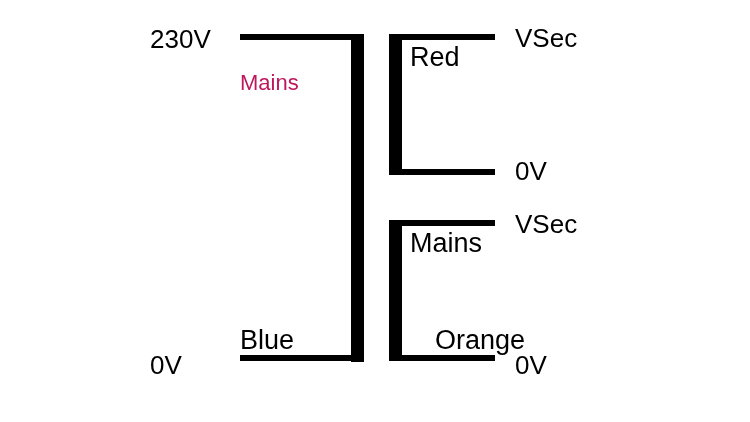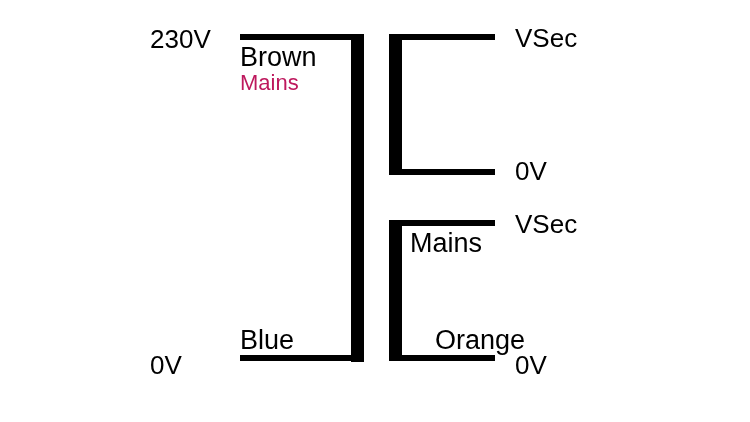--- a/index.html
+++ b/index.html
@@ -50,36 +50,36 @@
 </style>
 </head>
 <body>
 
 <div id="diagram">
 
   <div class="label terminal" style="left:150px; top:24px;">230V</div>
 
   <div class="wire" style="left:240px; top:34px; width:124px; height:6px;"></div>
 
-  <div class="label" style="left:240px; top:42px;">Brown</div>
 
   <div class="label ghost" style="left:240px; top:68px;">Mains</div>
 
   <div class="core-bar" style="left:351px; top:34px; width:13px; height:328px;"></div>
 
   <div class="wire" style="left:240px; top:355px; width:124px; height:6px;"></div>
 
   <div class="label" style="left:240px; top:325px;text-align:right;">Blue</div>
 
   <div class="label terminal" style="left:150px; top:350px;">0V</div>
 
   <div class="wire" style="left:389px; top:34px; width:106px; height:6px;"></div>
 
   <div class="core-bar" style="left:389px; top:34px; width:13px; height:141px;"></div>
 
+  <div class="label" style="left:410px; top:42px;">Red</div>
 
   <div class="label terminal" style="left:515px; top:23px;">VSec</div>
 
 
   <div class="wire" style="left:389px; top:169px; width:106px; height:6px;"></div>
 
   <div class="label terminal" style="left:515px; top:156px;">0V</div>
 
   <div class="wire" style="left:389px; top:220px; width:106px; height:6px;"></div>
 

